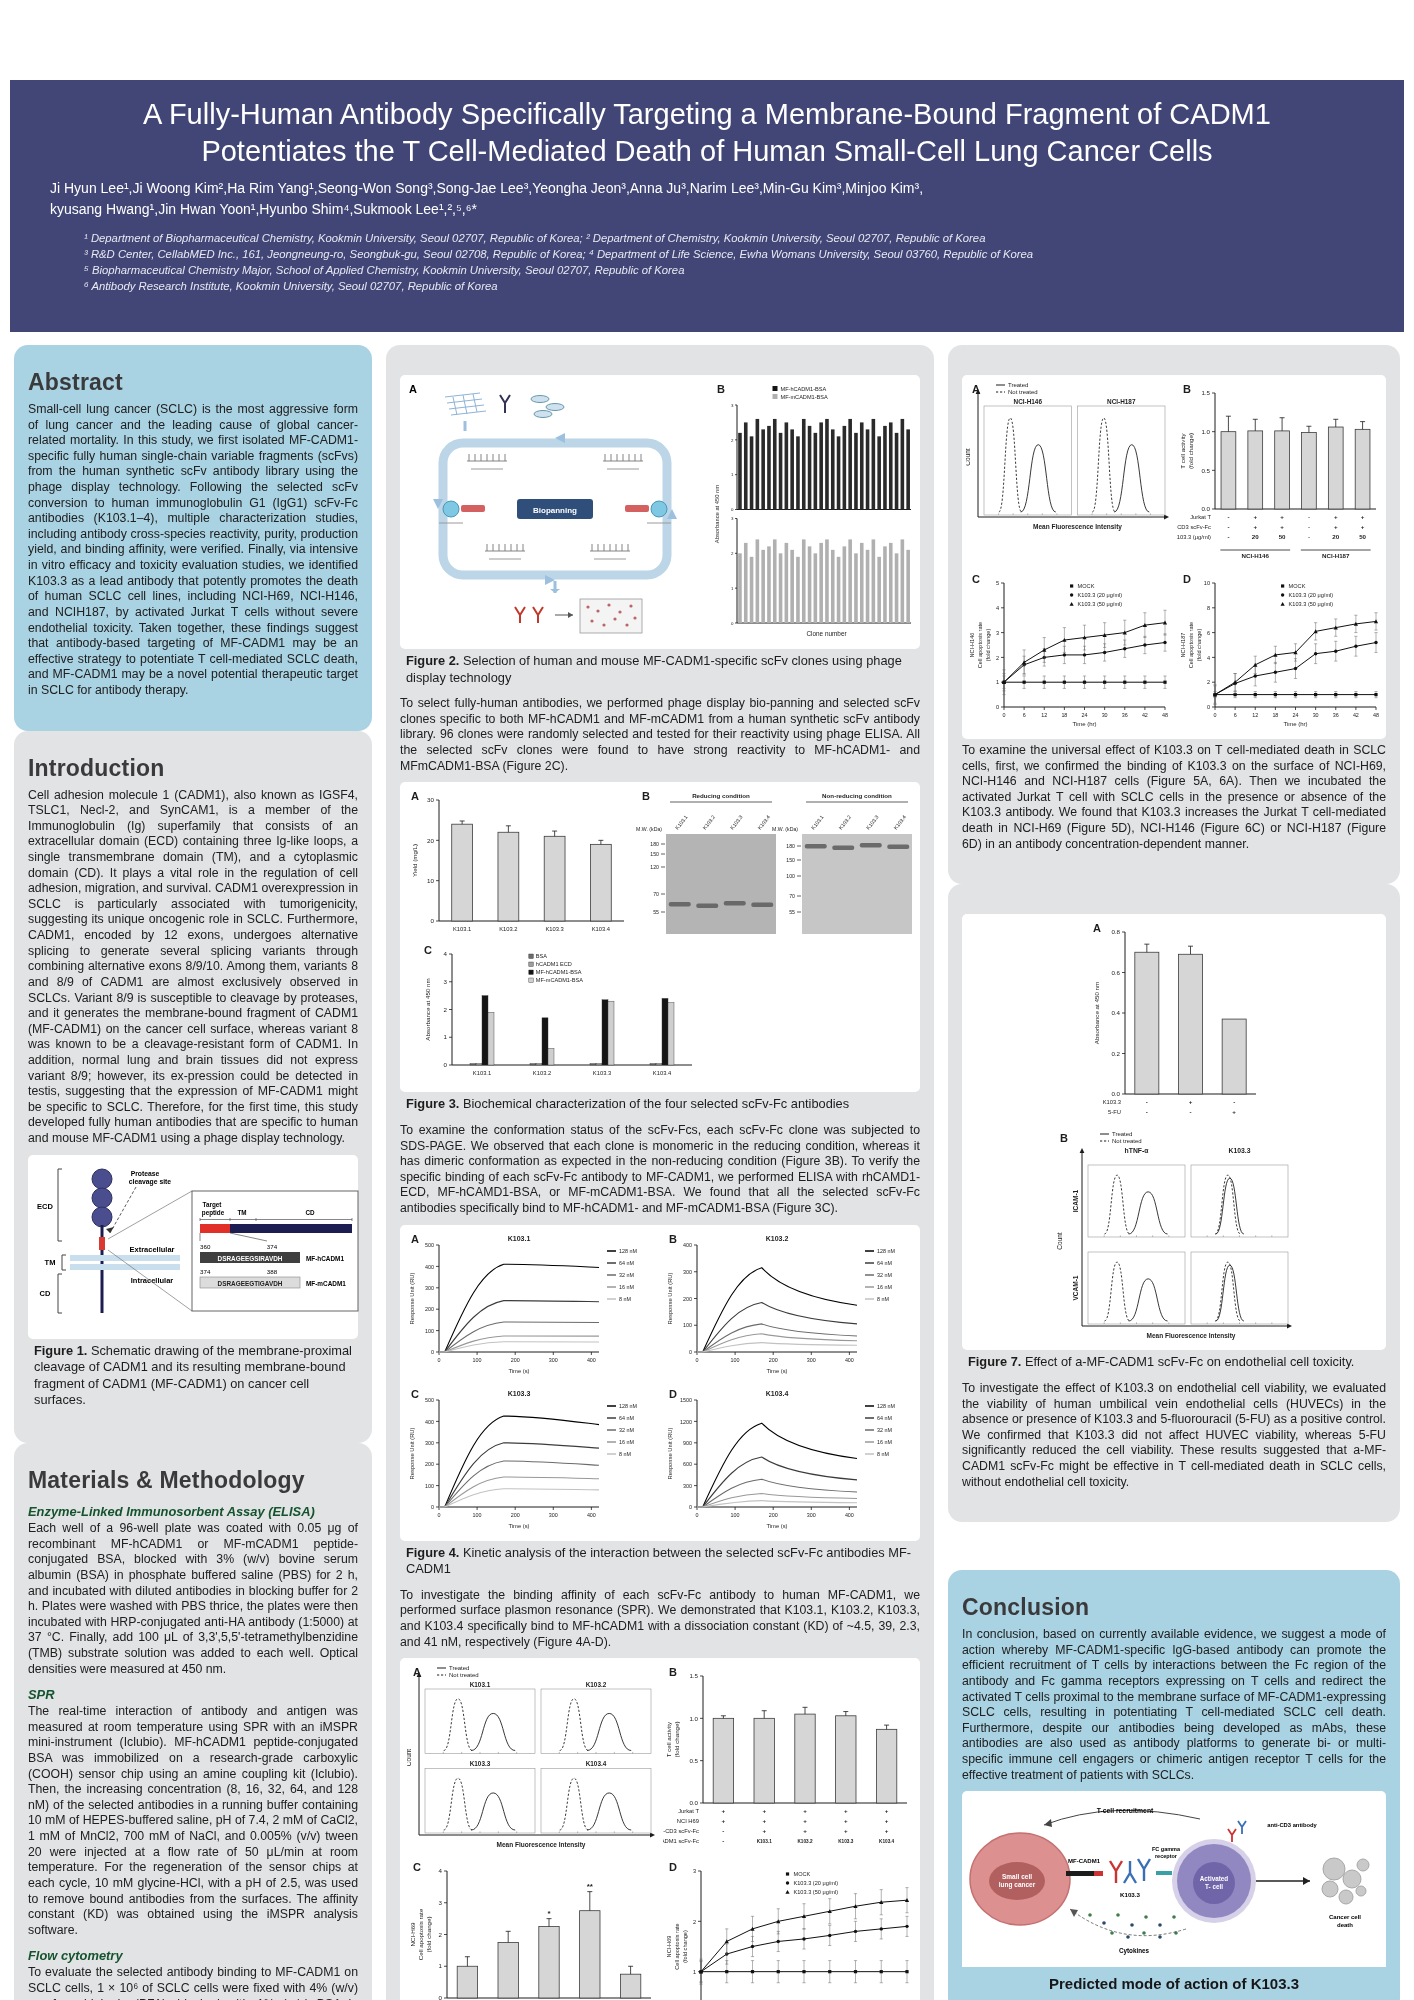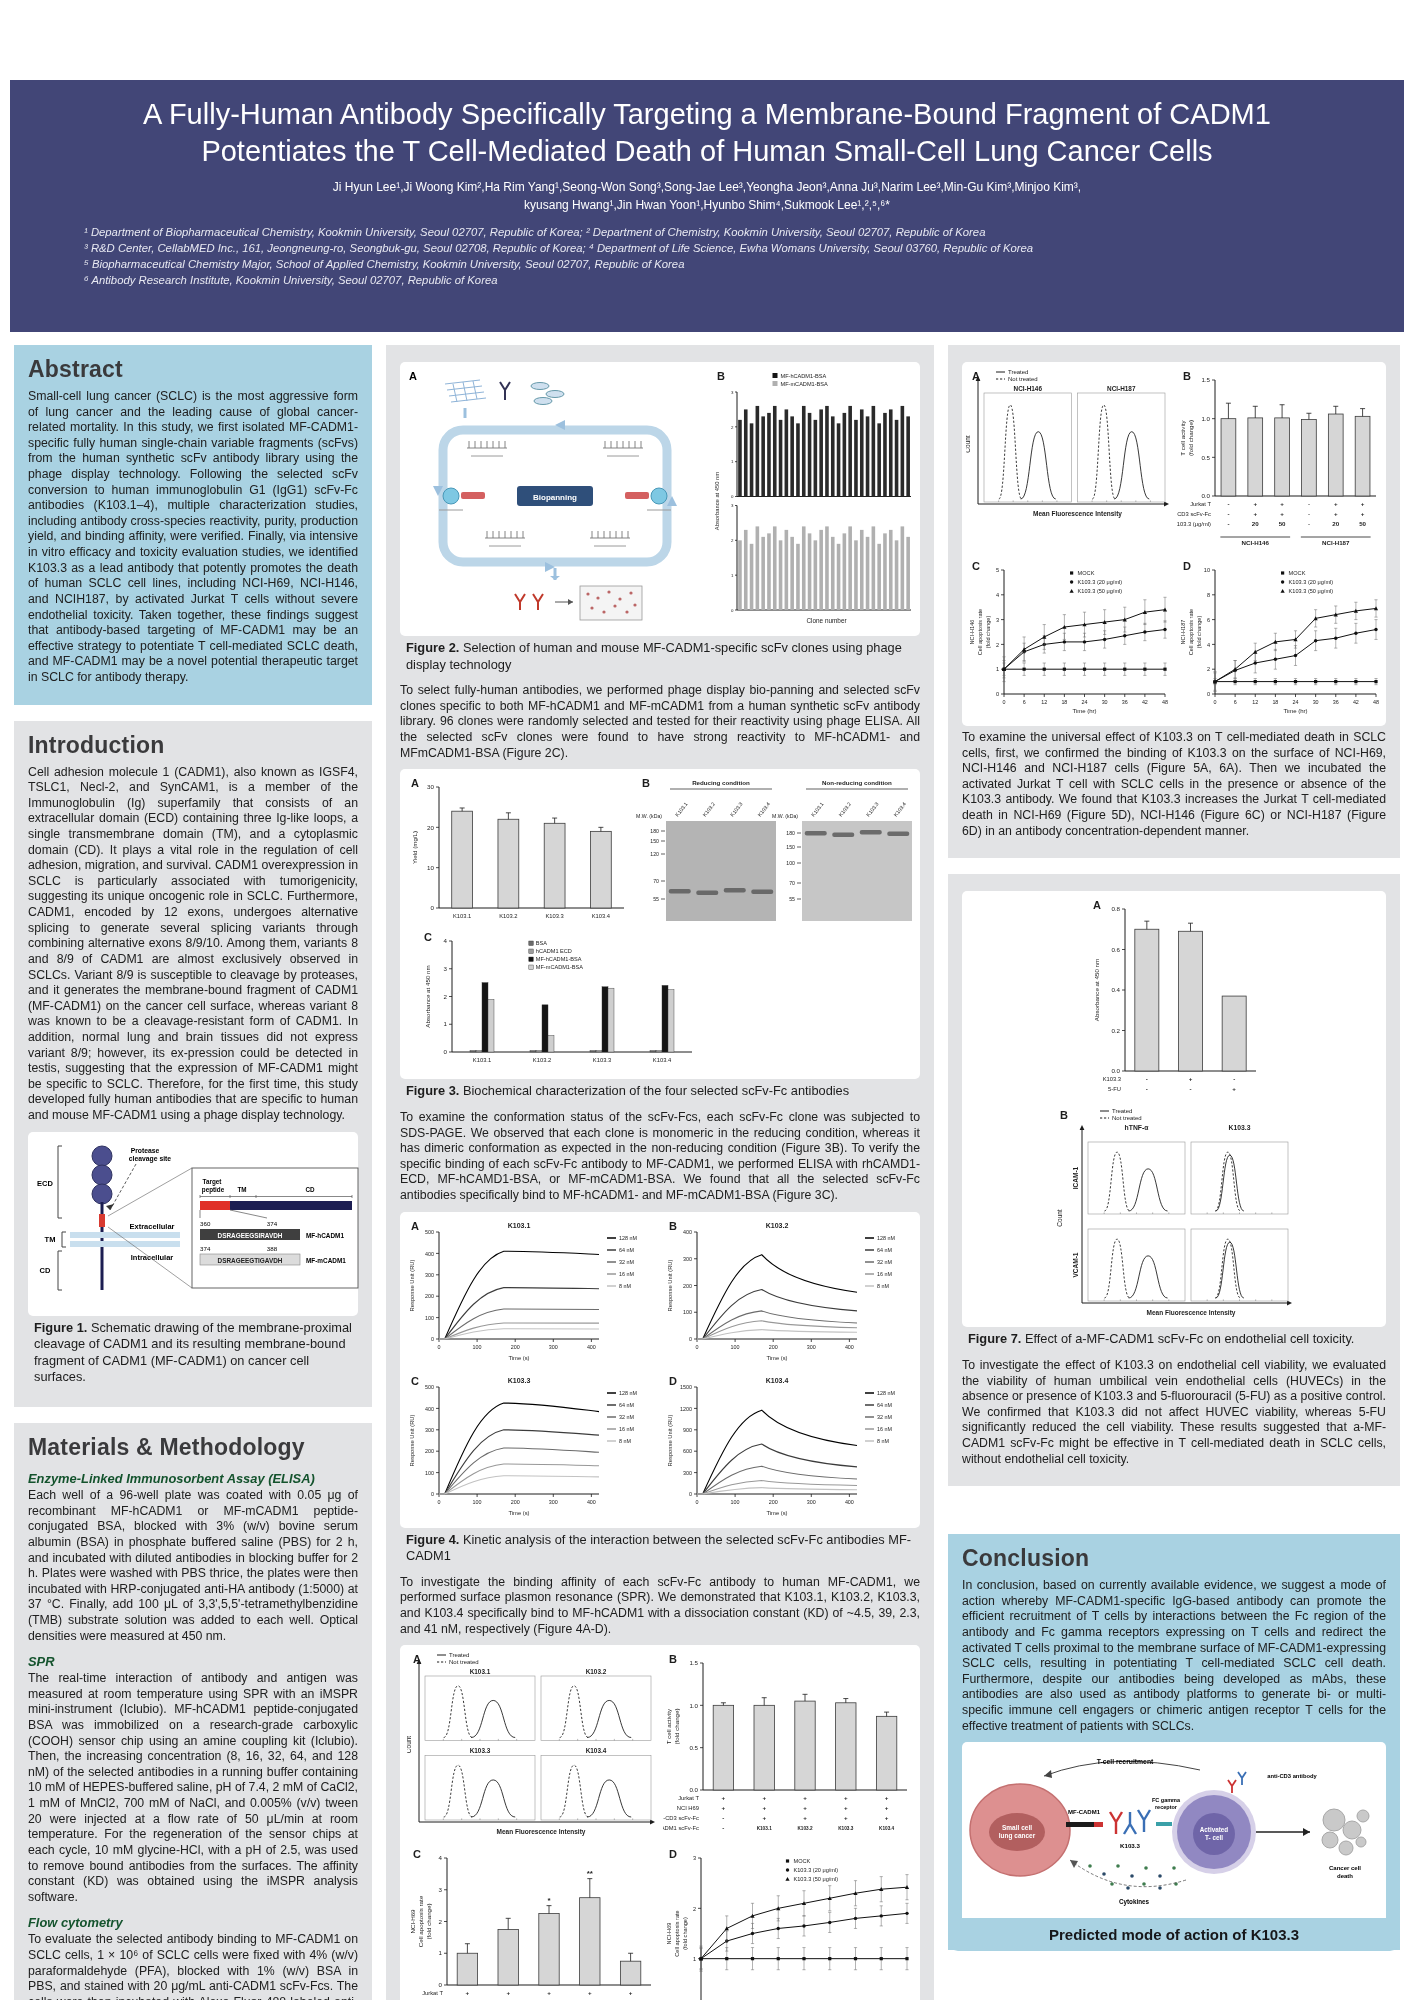--- a/index.html
+++ b/index.html
@@ -1,25 +1,25 @@
 <!DOCTYPE html>
 <html><head>
 <meta charset="utf-8">
 <style>
   html,body{margin:0;padding:0;background:#9a9a9a;}
   .poster{position:relative;width:1414px;height:2000px;background:#ffffff;font-family:"Liberation Sans",sans-serif;overflow:hidden;}
   .hdr{position:absolute;left:10px;top:80px;width:1394px;height:252px;background:#424677;color:#fff;}
   .hdr .title{font-size:29px;font-weight:normal;text-align:center;margin:16px 70px 8px;line-height:1.28;}
-  .authors{text-align:center;font-size:12px;line-height:1.5;margin:0 40px;}
+  .authors{text-align:left;font-size:14px;line-height:1.5;margin:0 40px;}
   .affs{font-size:11.3px;font-style:italic;margin:10px 8px 0 74px;line-height:1.42;color:#e8e9f2;}
   .col{position:absolute;top:345px;}
   .lcol{left:14px;width:358px;}
   .mcol{left:386px;width:548px;}
   .rcol{left:948px;width:452px;}
-  .box{border-radius:0;padding:11px 14px;margin-bottom:16px;}
+  .box{border-radius:14px;padding:24px 14px;}
   .blue{background:#a9d2e2;}
   .gray{background:#e2e3e5;}
   h2.sec{font-size:23px;font-weight:800;color:#3a3a3c;margin:0 0 6px;letter-spacing:.2px;}
   p.body{font-size:12.3px;line-height:1.27;text-align:justify;margin:0 0 8px;color:#202020;}
   .subhead{font-style:italic;font-weight:bold;font-size:12.9px;margin:10px 0 2px;color:#14532d;}
   .figwhite{background:#fff;border-radius:5px;padding:6px 4px;margin:6px 0 4px;}
   .cap{text-align:left;font-size:12.8px;margin:4px 6px 10px;line-height:1.3;color:#1c1c1c;}
   .row{display:flex;justify-content:center;align-items:flex-start;gap:6px;flex-wrap:wrap;}
   .chart{display:block;}
   .moa{position:relative;background:#fff;border-radius:5px 5px 0 0;margin-top:8px;}

